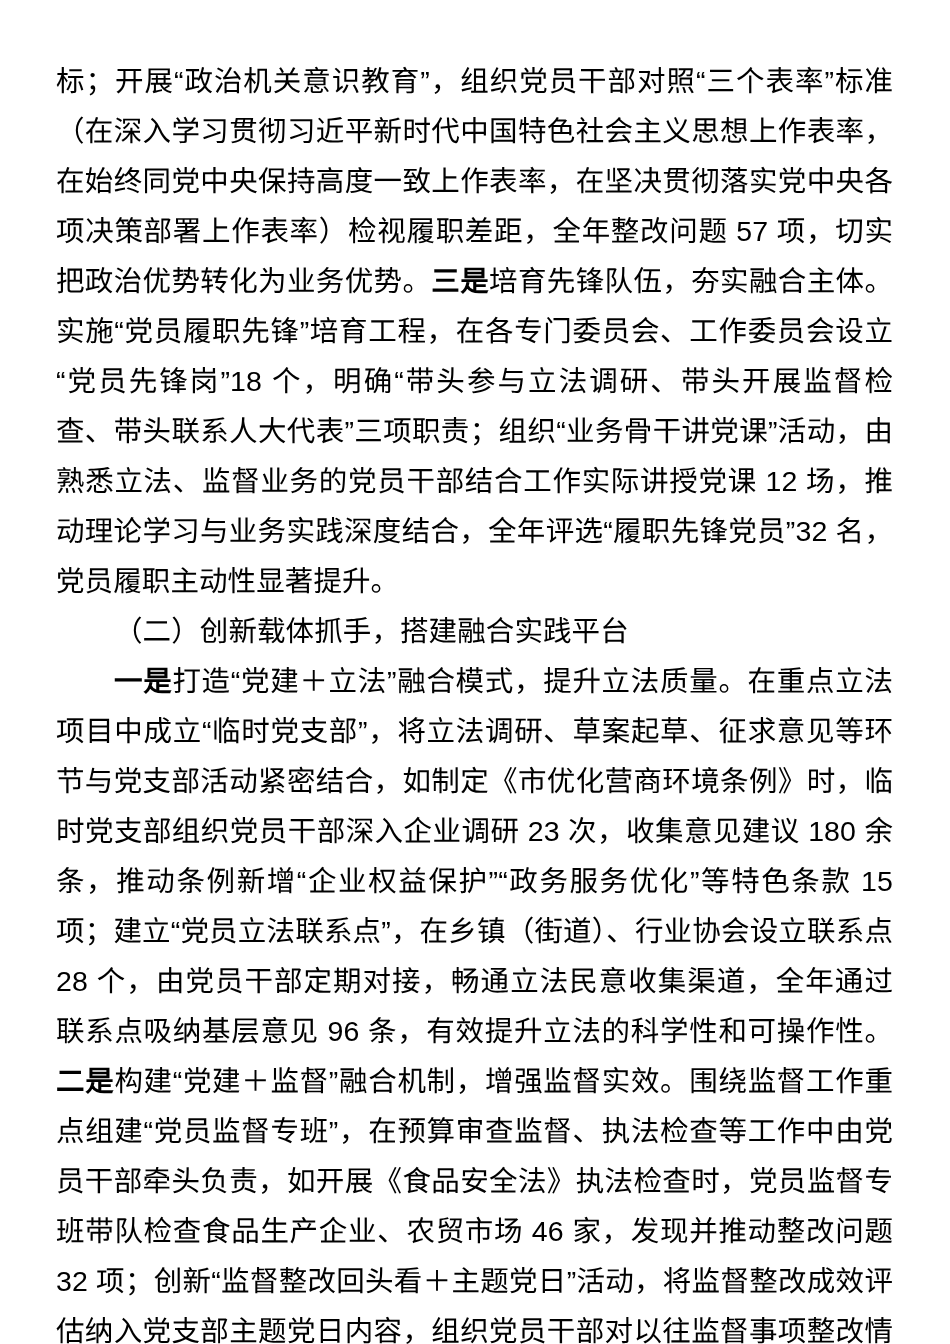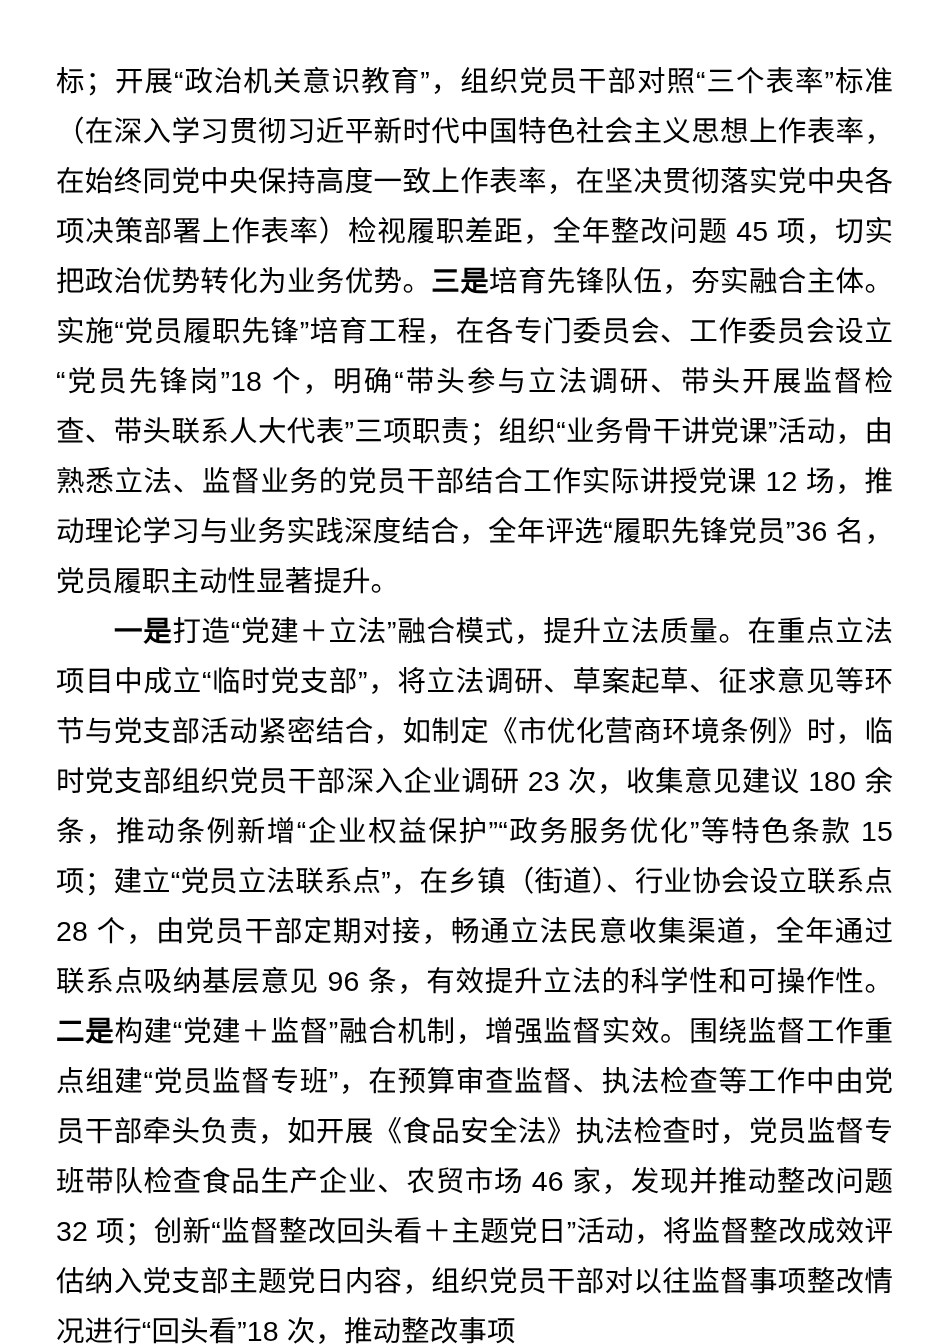--- a/index.html
+++ b/index.html
@@ -70,19 +70,20 @@
     font-weight: 400;
     letter-spacing: 0.1px;
   }
 </style>
 </head>
 <body>
 
 <div class="page">
   <div class="doc-body">
 
-    <p class="para cont"><span>标；开展“政治机关意识教育”，组织党员干部对照“三个表率”标准（在深入学习贯彻习近平新时代中国特色社会主义思想上作表率，在始终同党中央保持高度一致上作表率，在坚决贯彻落实党中央各项决策部署上作表率）检视履职差距，全年整改问题 45 项，切实把政治优势转化为业务优势。</span><b class="run-in">三是</b><span>培育先锋队伍，夯实融合主体。实施“党员履职先锋”培育工程，在各专门委员会、工作委员会设立“党员先锋岗”18 个，明确“带头参与立法调研、带头开展监督检查、带头联系人大代表”三项职责；组织“业务骨干讲党课”活动，由熟悉立法、监督业务的党员干部结合工作实际讲授党课 12 场，推动理论学习与业务实践深度结合，全年评选“履职先锋党员”36 名，党员履职主动性显著提升。</span></p>
+    <p class="para cont"><span>标；开展“政治机关意识教育”，组织党员干部对照“三个表率”标准（在深入学习贯彻习近平新时代中国特色社会主义思想上作表率，在始终同党中央保持高度一致上作表率，在坚决贯彻落实党中央各项决策部署上作表率）检视履职差距，全年整改问题 57 项，切实把政治优势转化为业务优势。</span><b class="run-in">三是</b><span>培育先锋队伍，夯实融合主体。实施“党员履职先锋”培育工程，在各专门委员会、工作委员会设立“党员先锋岗”18 个，明确“带头参与立法调研、带头开展监督检查、带头联系人大代表”三项职责；组织“业务骨干讲党课”活动，由熟悉立法、监督业务的党员干部结合工作实际讲授党课 12 场，推动理论学习与业务实践深度结合，全年评选“履职先锋党员”32 名，党员履职主动性显著提升。</span></p>
 
+    <p class="section-heading"><span>（二）创新载体抓手，搭建融合实践平台</span></p>
 
     <p class="para indent"><b class="run-in">一是</b><span>打造“党建＋立法”融合模式，提升立法质量。在重点立法项目中成立“临时党支部”，将立法调研、草案起草、征求意见等环节与党支部活动紧密结合，如制定《市优化营商环境条例》时，临时党支部组织党员干部深入企业调研 23 次，收集意见建议 180 余条，推动条例新增“企业权益保护”“政务服务优化”等特色条款 15 项；建立“党员立法联系点”，在乡镇（街道）、行业协会设立联系点 28 个，由党员干部定期对接，畅通立法民意收集渠道，全年通过联系点吸纳基层意见 96 条，有效提升立法的科学性和可操作性。</span><b class="run-in">二是</b><span>构建“党建＋监督”融合机制，增强监督实效。围绕监督工作重点组建“党员监督专班”，在预算审查监督、执法检查等工作中由党员干部牵头负责，如开展《食品安全法》执法检查时，党员监督专班带队检查食品生产企业、农贸市场 46 家，发现并推动整改问题 32 项；创新“监督整改回头看＋主题党日”活动，将监督整改成效评估纳入党支部主题党日内容，组织党员干部对以往监督事项整改情况进行“回头看”18 次，推动整改事项</span></p>
 
   </div>
 </div>
 
 </body></html>

